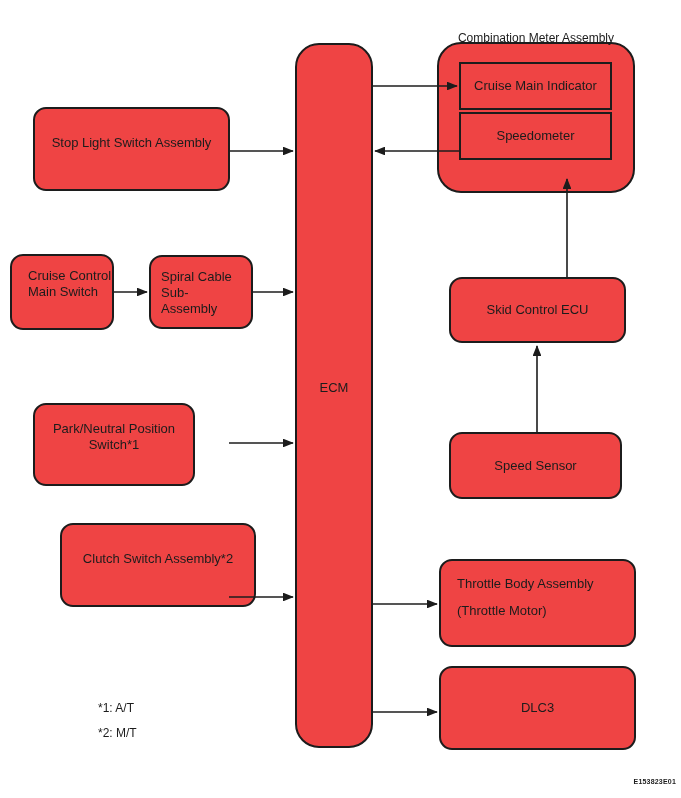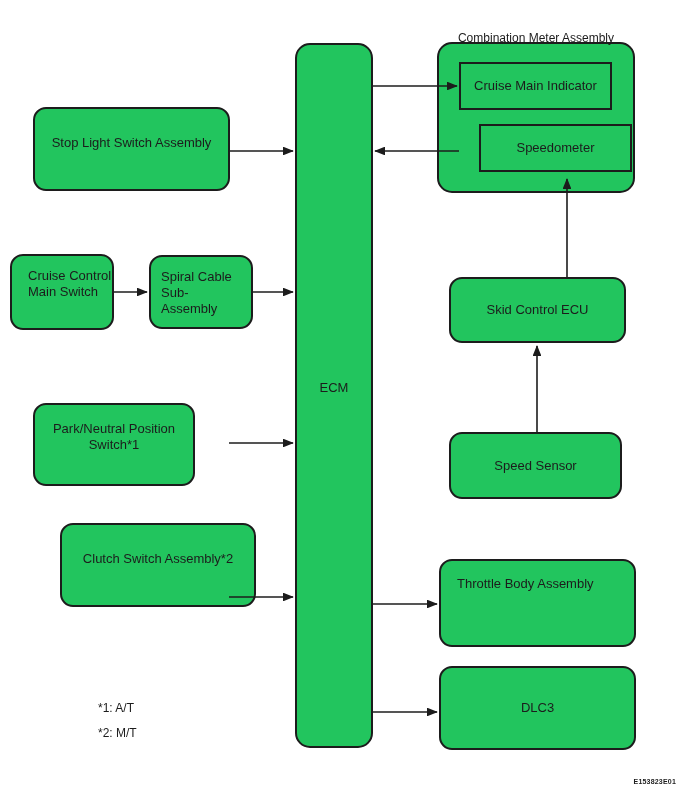--- a/index.html
+++ b/index.html
@@ -13,31 +13,31 @@
     width: 681px;
     height: 798px;
     background: #ffffff;
     color: #1c1c1c;
     overflow: hidden;
   }
   .node {
     position: absolute;
     box-sizing: border-box;
     border: 2px solid #1c1c1c;
-    background: #22c55e;
+    background: #ef4444;
     display: flex;
     align-items: center;
     justify-content: center;
     text-align: center;
     font-size: 13px;
     line-height: 16px;
     z-index: 1;
   }
   .rounded { border-radius: 13px; }
-  .rounded-lg { border-radius: 15px; align-items: center; }
+  .rounded-lg { border-radius: 24px; align-items: center; }
   .two-line {
     flex-direction: column;
     align-items: flex-start;
     justify-content: flex-start;
     text-align: left;
   }
   .caption {
     position: absolute;
     font-size: 12px;
     white-space: nowrap;
@@ -67,21 +67,21 @@
 <div class="canvas">
 
   <div class="caption" style="left:437px; top:6px; width:198px; text-align:center;">Combination Meter Assembly</div>
 
   <div class="node rounded-lg" style="left:437px; top:42px; width:198px; height:151px;"></div>
 
   <div class="node" style="left:459px; top:62px; width:153px; height:48px;">
     <span>Cruise Main Indicator</span>
   </div>
 
-  <div class="node" style="left:459px; top:124px; width:153px; height:48px;margin-left:20px;">
+  <div class="node" style="left:459px; top:112px; width:153px; height:48px;">
     <span>Speedometer</span>
   </div>
 
   <div class="node rounded-lg" style="left:295px; top:43px; width:78px; height:705px; padding-bottom:16px;">
     <span>ECM</span>
   </div>
 
   <div class="node rounded" style="left:33px; top:107px; width:197px; height:84px; padding-bottom:12px;">
     <span>Stop Light Switch Assembly</span>
   </div>
@@ -107,20 +107,21 @@
   <div class="node rounded" style="left:449px; top:277px; width:177px; height:66px;">
     <span>Skid Control ECU</span>
   </div>
 
   <div class="node rounded" style="left:449px; top:432px; width:173px; height:67px;">
     <span>Speed Sensor</span>
   </div>
 
   <div class="node rounded two-line" style="left:439px; top:559px; width:197px; height:88px; padding:9px 0 0 16px; line-height:27px;">
     <span>Throttle Body Assembly</span>
+    <span>(Throttle Motor)</span>
   </div>
 
   <div class="node rounded" style="left:439px; top:666px; width:197px; height:84px;">
     <span>DLC3</span>
   </div>
 
   <div class="caption" style="left:98px; top:676px;">*1: A/T</div>
   <div class="caption" style="left:98px; top:701px;">*2: M/T</div>
 
   <div class="fig-code">E153823E01</div>

